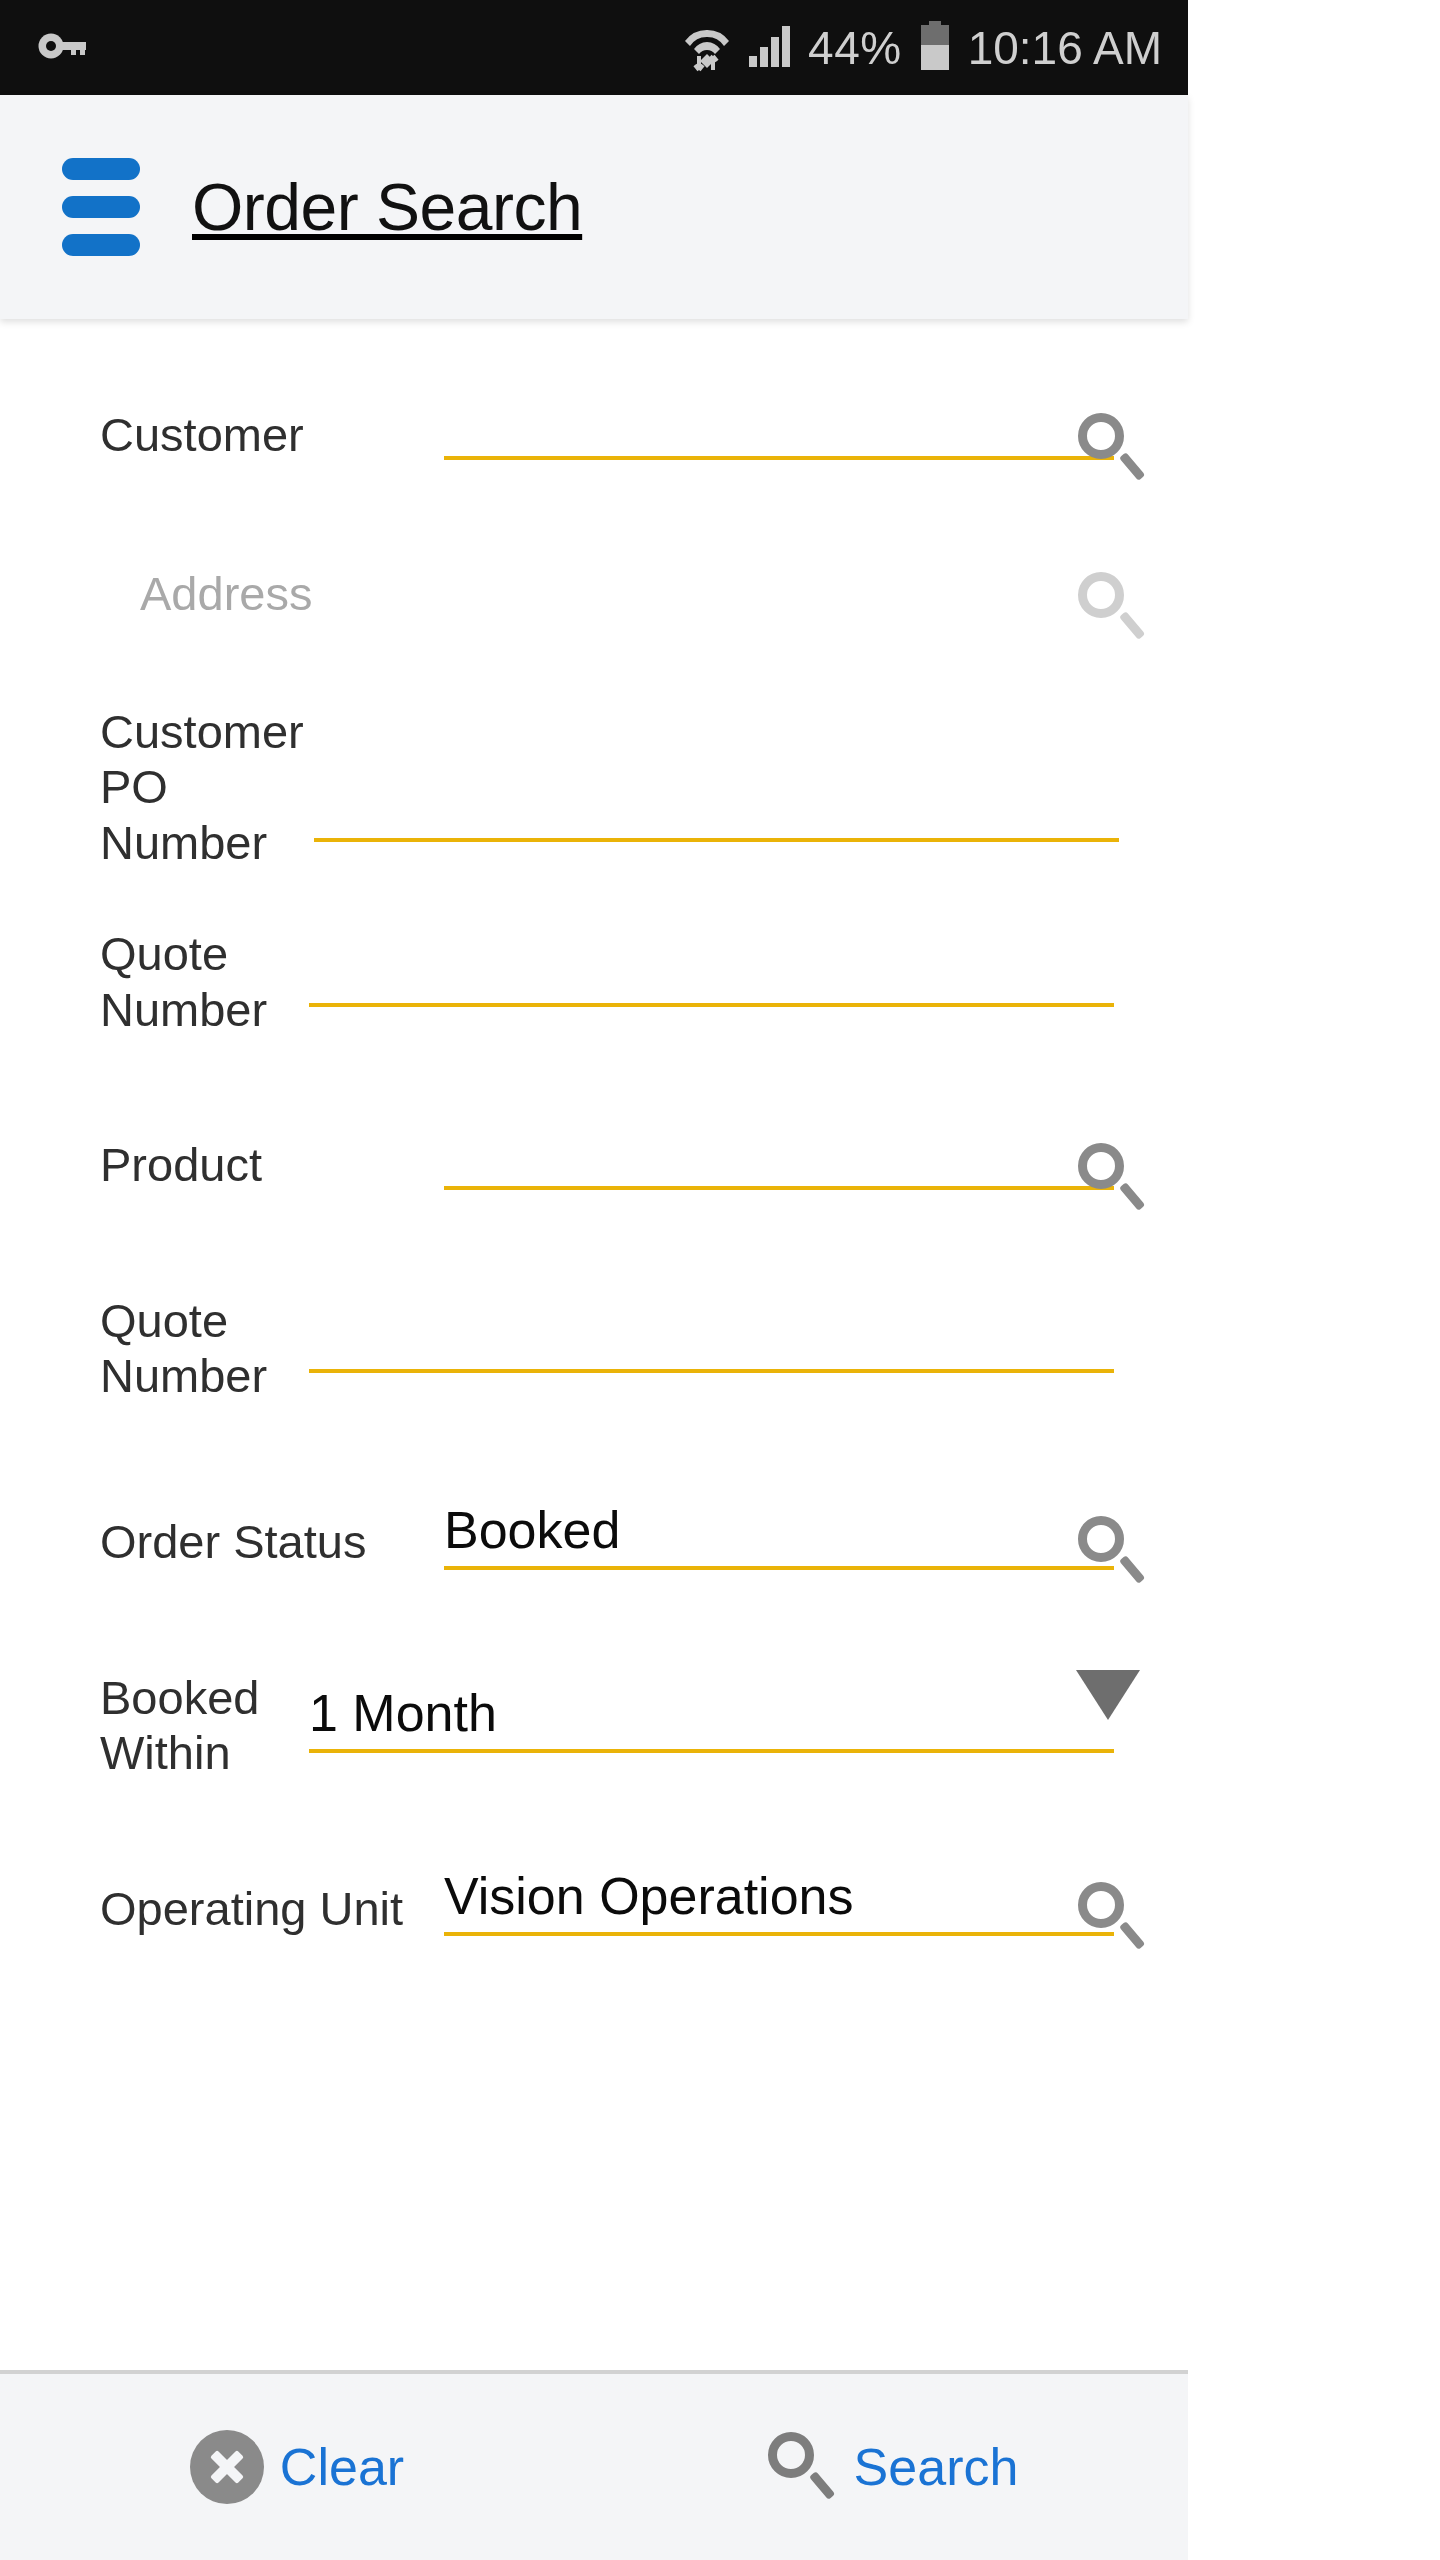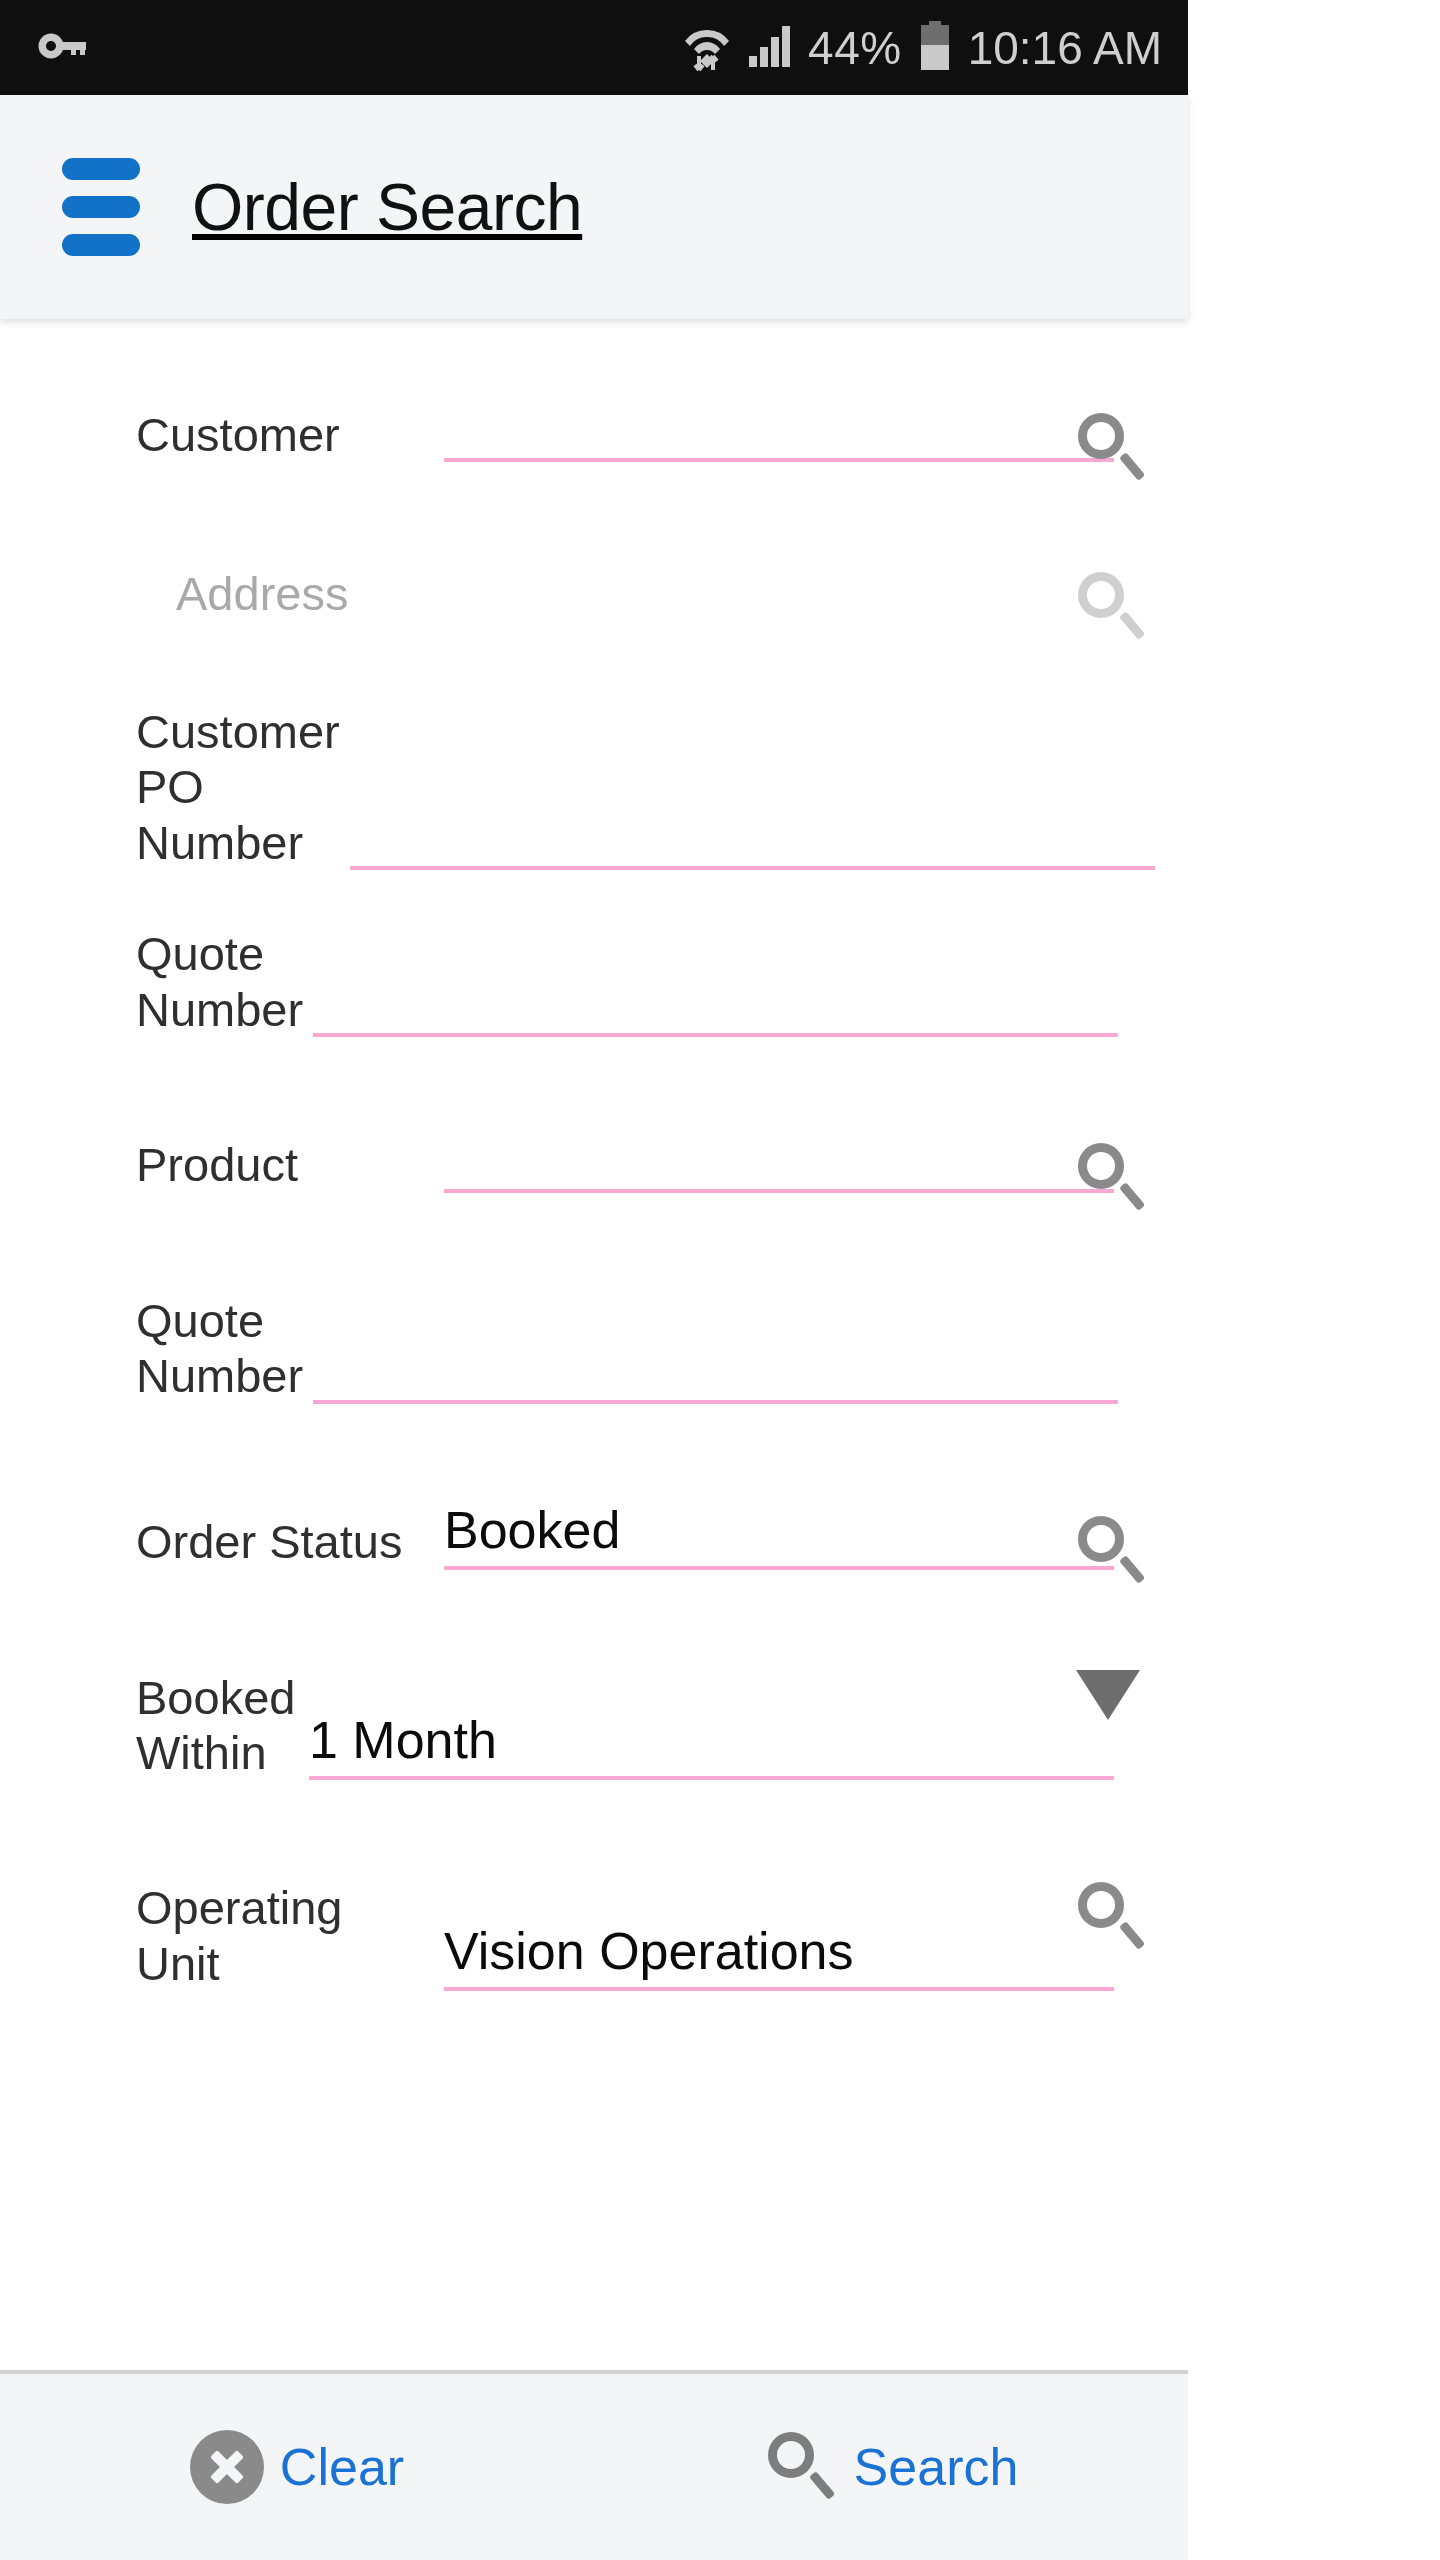--- a/index.html
+++ b/index.html
@@ -31,29 +31,29 @@
   }
   .hamburger{ width:78px; display:flex; flex-direction:column; gap:16px; cursor:pointer; }
   .hamburger span{ display:block; height:22px; border-radius:11px; background:#1272c8; }
   .app-title{ font-size:66px; color:#111111; font-weight:400; letter-spacing:-0.5px; }
 
   
   .form{
     flex:1 1 auto; background:#ffffff; position:relative;
     padding-top:44px; overflow:hidden;
   }
-  .row{ position:relative; display:flex; align-items:flex-end;padding-left:36px; }
+  .row{ position:relative; display:flex; align-items:center; }
   .label{
     width:450px; padding-left:100px; padding-right:10px;
     font-size:47px; color:#2f2f2f; line-height:1.18; font-weight:400;
   }
   .label.disabled{ color:#a9a9a9; }
   .fieldwrap{ position:relative; flex:1 1 auto; padding-right:74px; }
   .inputline{
-    border-bottom:4px solid #f9a8d4;
+    border-bottom:4px solid #eab308;
     min-height:50px;
     font-size:52px; color:#0b0b0b; line-height:1.0;
     padding-bottom:10px; white-space:nowrap;
   }
   .inputline.noline{ border-bottom:none; }
 
   
   .mag{ position:relative; width:74px; height:74px; flex:0 0 74px; display:inline-block; }
   .mag i{
     position:absolute; left:4px; top:2px; width:46px; height:46px;

